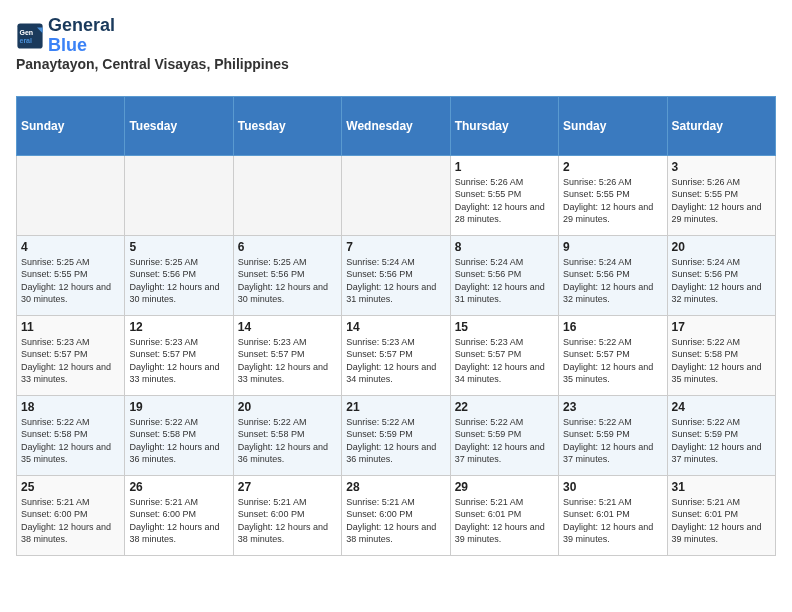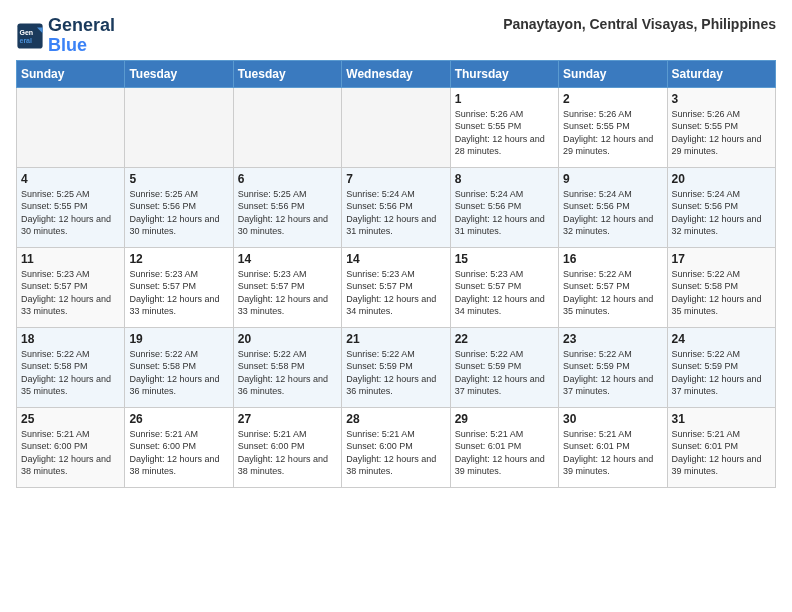--- a/index.html
+++ b/index.html
@@ -7,21 +7,22 @@
       font-family: Arial, sans-serif;
       background: #fff;
       width: 792px;
       min-height: 612px;
       padding: 16px;
     }
     .header {
       display: flex;
       justify-content: space-between;
       align-items: flex-start;
-      margin-bottom: 4px;
+      margin-bottom: 24px;
+      flex-direction: column;
     }
     .logo {
       display: flex;
       align-items: center;
       gap: 4px;
     }
     .logo-text {
       font-size: 18px;
       font-weight: bold;
       color: #1a3a5c;
@@ -48,21 +49,21 @@
       font-weight: bold;
     }
     table {
       width: 100%;
       border-collapse: collapse;
       font-size: 10px;
     }
     th {
       background-color: #3a7abf;
       color: #fff;
-      padding: 6px 4px;
+      padding: 22px 4px;
       text-align: left;
       font-size: 12px;
       font-weight: bold;
       border: 1px solid #5a9ad0;
     }
     td {
       border: 1px solid #ccc;
       vertical-align: top;
       padding: 4px;
       width: calc(100% / 7);

